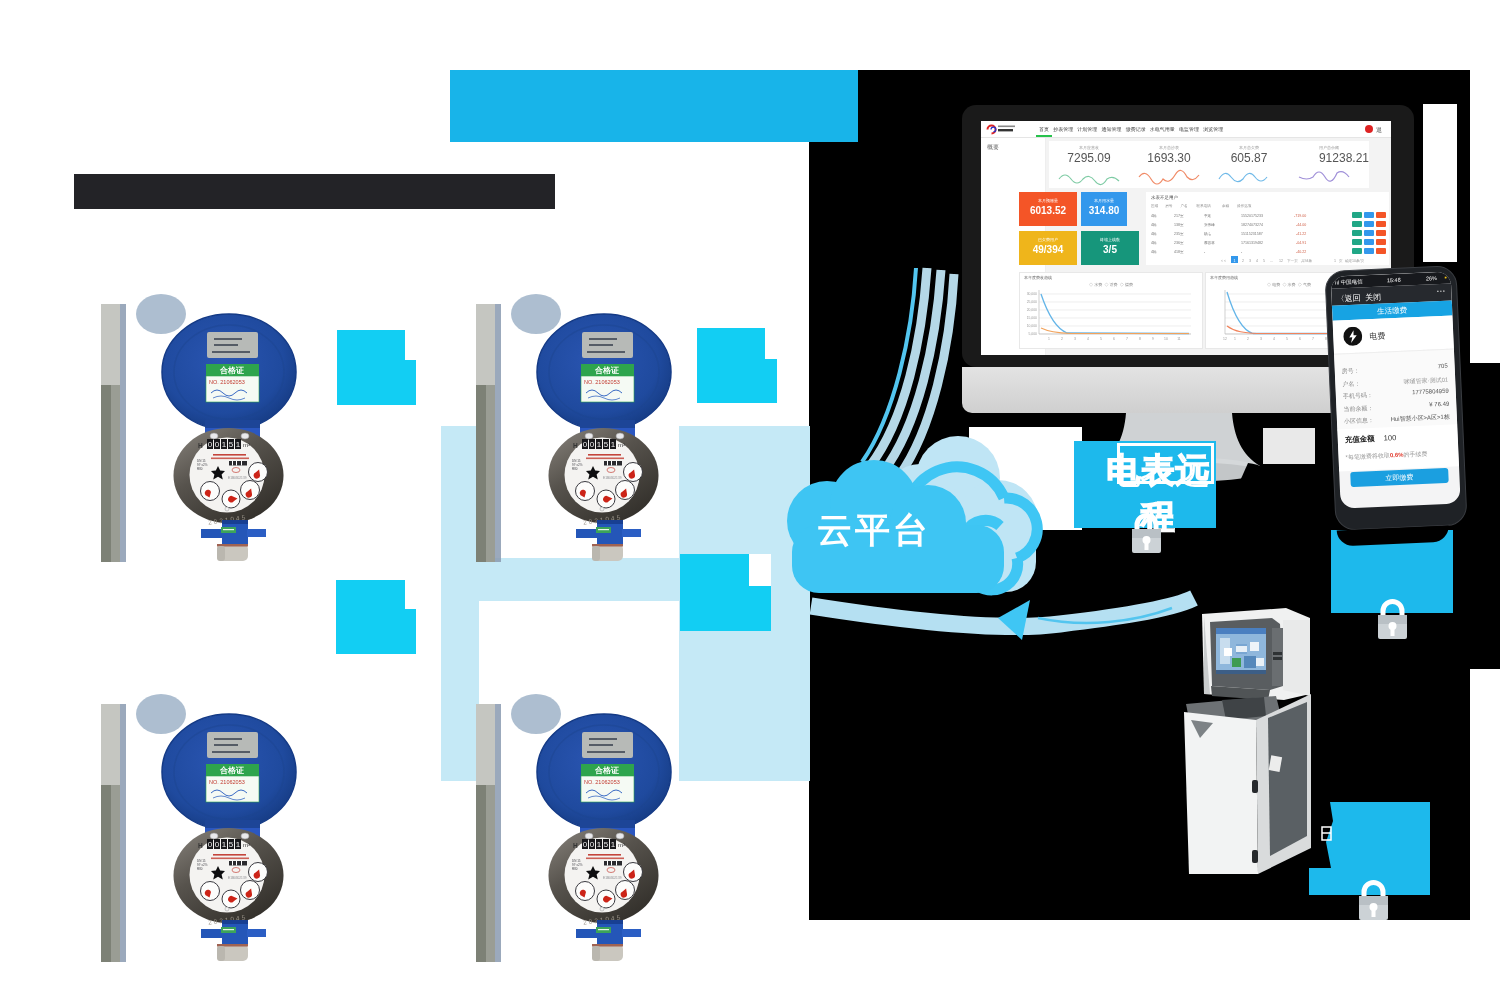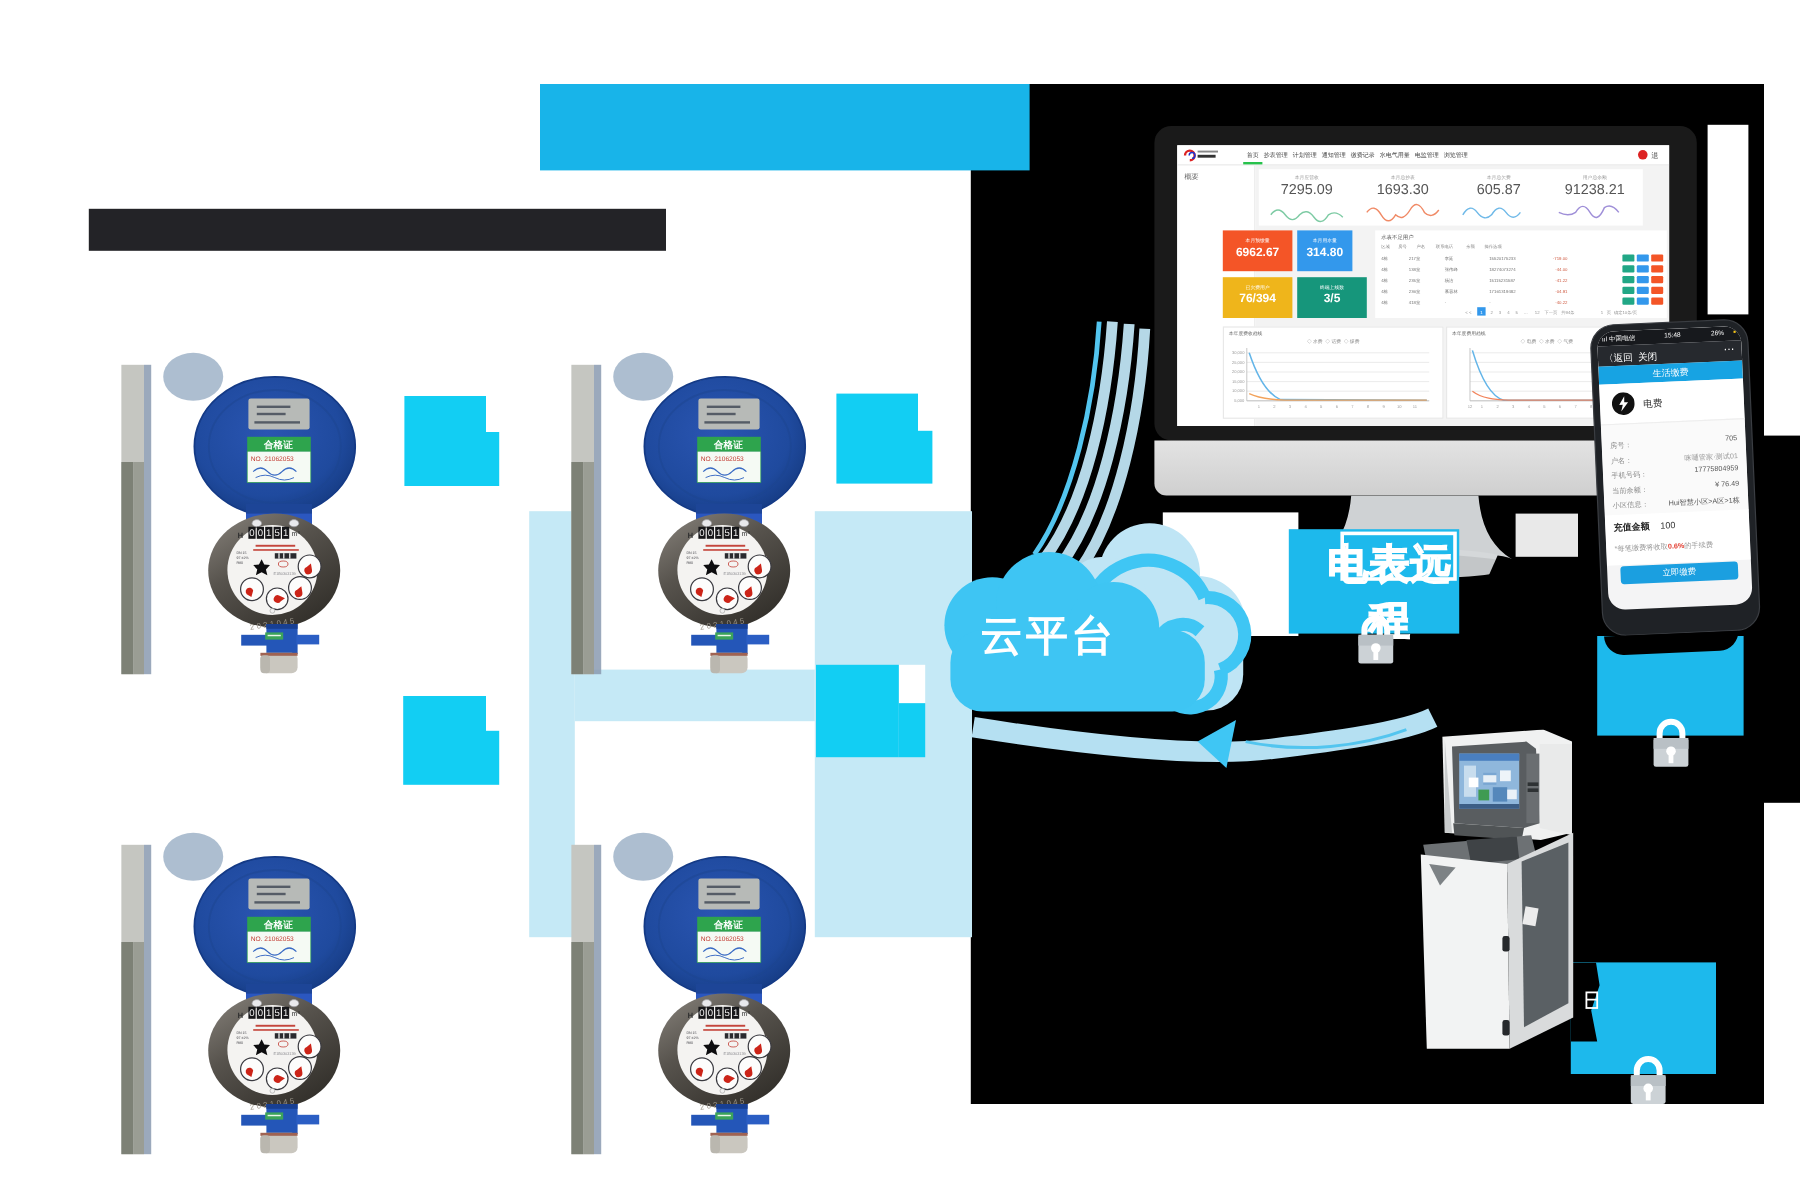--- a/index.html
+++ b/index.html
@@ -219,39 +219,39 @@
     <div class="abs" style="left:65px;top:17px;width:345px;height:217px;background:#f3f3f3;"></div>
 
     <div class="abs" style="left:68px;top:20px;width:320px;height:47px;background:#fff;"></div>
     <div class="abs" style="left:68px;top:24px;width:80px;text-align:center;font-size:4px;color:#999;">本月应营收</div>
     <div class="abs" style="left:68px;top:30px;width:80px;text-align:center;font-size:12px;color:#555;">7295.09</div>
     <div class="abs" style="left:148px;top:24px;width:80px;text-align:center;font-size:4px;color:#999;">本月总抄表</div>
     <div class="abs" style="left:148px;top:30px;width:80px;text-align:center;font-size:12px;color:#555;">1693.30</div>
     <div class="abs" style="left:228px;top:24px;width:80px;text-align:center;font-size:4px;color:#999;">本月总欠费</div>
     <div class="abs" style="left:228px;top:30px;width:80px;text-align:center;font-size:12px;color:#555;">605.87</div>
     <div class="abs" style="left:308px;top:24px;width:80px;text-align:center;font-size:4px;color:#999;">用户总余额</div>
-    <div class="abs" style="left:308px;top:30px;width:80px;text-align:center;font-size:12px;color:#555;">91238.21</div>
+    <div class="abs" style="left:308px;top:30px;width:80px;text-align:right;font-size:12px;color:#555;">91238.21</div>
     <svg class="abs" style="left:68px;top:44px" width="320" height="22">
       <path d="M 10,14 q 6,-8 12,0 t 12,0 q 6,-6 12,2 t 12,-2 q 6,-4 12,2" fill="none" stroke="#7ecba4" stroke-width="1.2"></path>
       <path d="M 90,12 q 6,-8 12,2 t 12,0 q 6,6 12,-4 t 12,2 q 6,6 12,-2" fill="none" stroke="#f08a66" stroke-width="1.2"></path>
       <path d="M 170,14 q 6,-10 12,-2 t 12,2 q 6,-10 12,-2 t 12,0" fill="none" stroke="#6fb9e8" stroke-width="1.2"></path>
       <path d="M 250,12 q 8,4 14,0 q 6,-10 12,0 t 12,-4 q 6,-4 12,4" fill="none" stroke="#9f8fd8" stroke-width="1.2"></path>
     </svg>
 
     <div class="abs" style="left:38px;top:71px;width:58px;height:34px;background:#f45527;color:#fff;text-align:center;">
         <div style="font-size:4px;margin-top:6px;">本月预缴量</div>
-        <div style="font-size:10px;font-weight:bold;margin-top:2px;">6962.67</div>
+        <div style="font-size:10px;font-weight:bold;margin-top:2px;">6013.52</div>
       </div>
     <div class="abs" style="left:100px;top:71px;width:46px;height:34px;background:#3398ec;color:#fff;text-align:center;">
         <div style="font-size:4px;margin-top:6px;">本月用水量</div>
         <div style="font-size:10px;font-weight:bold;margin-top:2px;">314.80</div>
       </div>
     <div class="abs" style="left:38px;top:110px;width:58px;height:34px;background:#efb51b;color:#fff;text-align:center;">
         <div style="font-size:4px;margin-top:6px;">已欠费用户</div>
-        <div style="font-size:10px;font-weight:bold;margin-top:2px;">76/394</div>
+        <div style="font-size:10px;font-weight:bold;margin-top:2px;">49/394</div>
       </div>
     <div class="abs" style="left:100px;top:110px;width:58px;height:34px;background:#16967b;color:#fff;text-align:center;">
         <div style="font-size:4px;margin-top:6px;">终端上线数</div>
         <div style="font-size:10px;font-weight:bold;margin-top:2px;">3/5</div>
       </div>
 
     <div class="abs" style="left:165px;top:71px;width:243px;height:73px;background:#fff;">
       <div style="font-size:4.5px;color:#555;margin:3px 0 0 5px;">水表不足用户</div>
       <div style="position:absolute;left:5px;top:12px;font-size:3.6px;color:#888;">区域&nbsp;&nbsp;&nbsp;&nbsp;&nbsp;&nbsp;&nbsp;房号&nbsp;&nbsp;&nbsp;&nbsp;&nbsp;&nbsp;&nbsp;&nbsp;户名&nbsp;&nbsp;&nbsp;&nbsp;&nbsp;&nbsp;&nbsp;&nbsp;&nbsp;联系电话&nbsp;&nbsp;&nbsp;&nbsp;&nbsp;&nbsp;&nbsp;&nbsp;&nbsp;&nbsp;&nbsp;余额&nbsp;&nbsp;&nbsp;&nbsp;&nbsp;&nbsp;&nbsp;&nbsp;操作选项</div>
       <svg style="position:absolute;left:0;top:18px" width="243" height="55">

